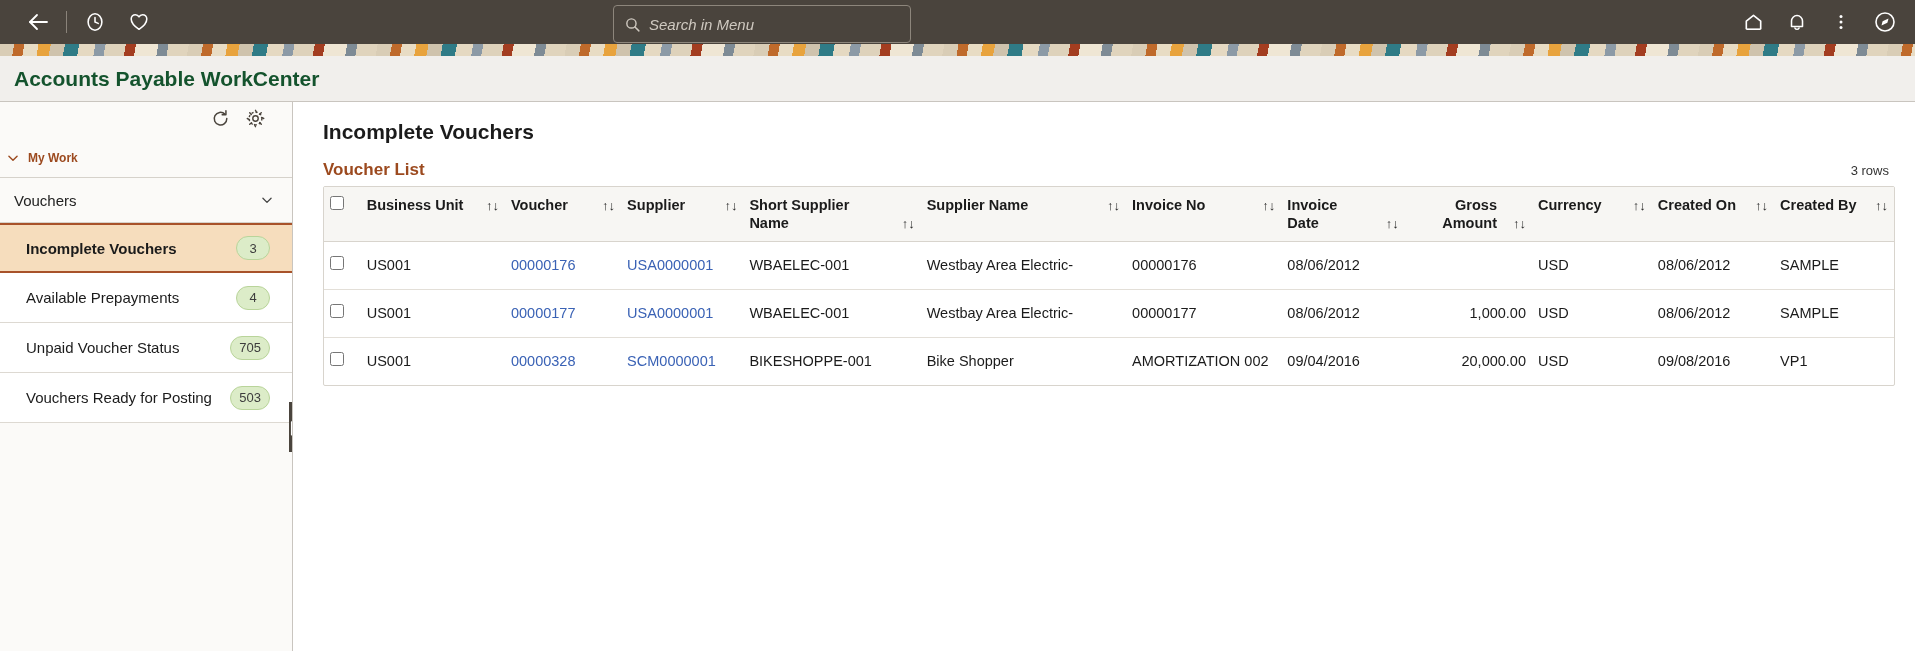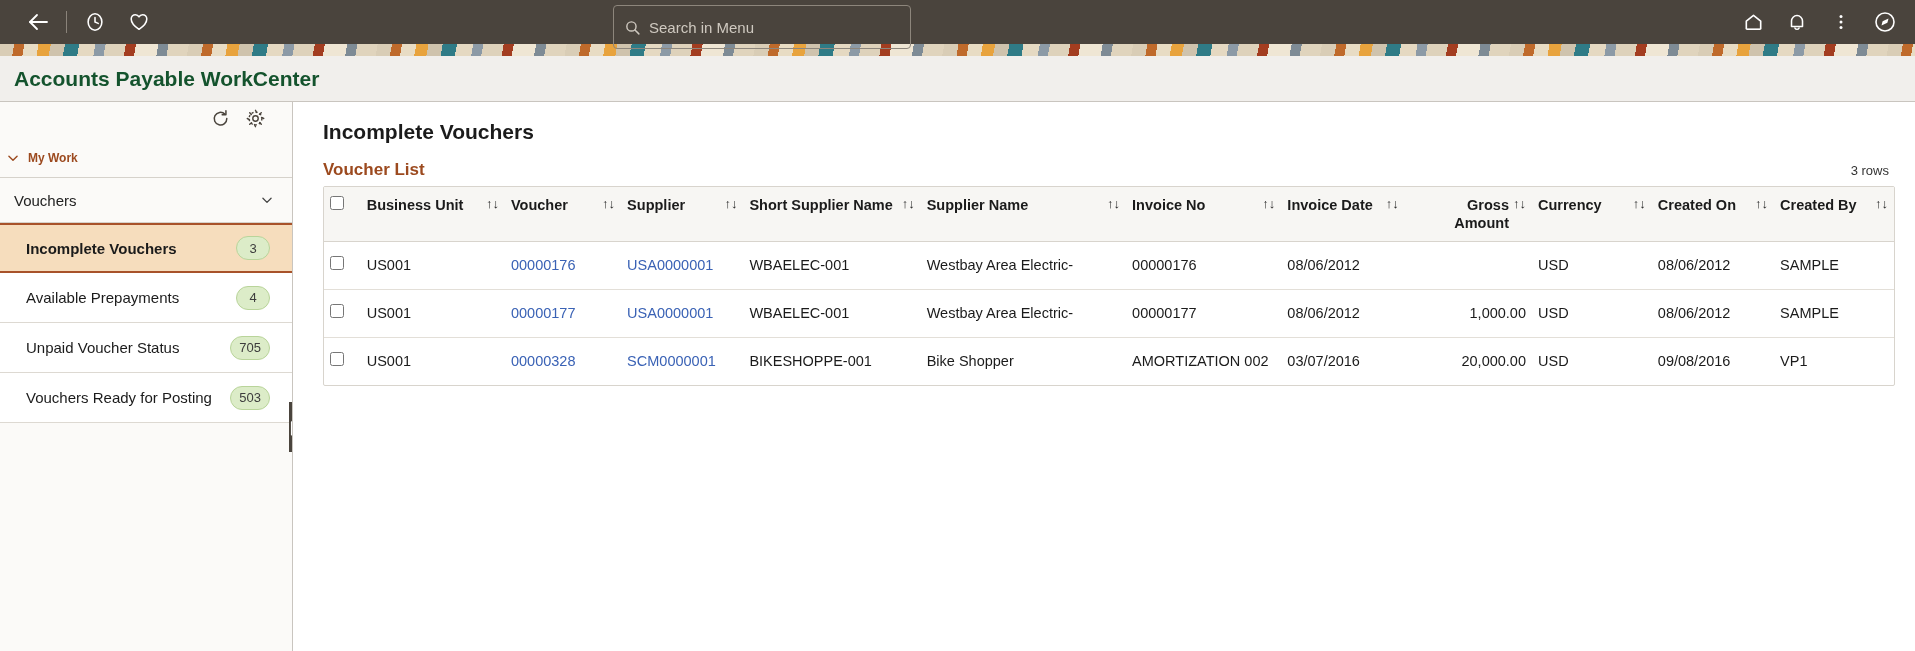--- a/index.html
+++ b/index.html
@@ -26,21 +26,21 @@
     cursor: pointer;
   }
   .tb-divider {
     width: 1px; height: 22px;
     background: #8a837a;
     margin: 0 6px;
   }
   .search-wrap {
     position: absolute;
     left: 613px; top: 5px;
-    width: 298px; height: 44px;
+    width: 298px; height: 38px; font-style: italic;
   }
   .search-box {
     width: 100%; height: 100%;
     border: 1px solid #8d867c;
     border-radius: 4px;
     background: transparent;
     display: flex; align-items: center;
     padding: 0 10px;
     gap: 8px;
     cursor: text;
@@ -266,23 +266,23 @@
     font-size: 14.5px;
     font-weight: bold;
     color: #1b1b1b;
     text-align: left;
     padding: 9px 6px;
     vertical-align: top;
     line-height: 1.25;
   }
   .th-inner {
     display: flex;
-    align-items: flex-start;
+    align-items: flex-end;
     justify-content: space-between;
-    gap: 4px;
+    gap: 16px;
   }
   .th-inner.right { justify-content: flex-end; }
   .th-inner.right .th-lbl { text-align: right; }
   .sort-ic {
     flex: 0 0 auto;
     font-size: 13px;
     color: #222;
     cursor: pointer;
     line-height: 1.25;
   }
@@ -578,21 +578,21 @@
               <td>SAMPLE</td>
             </tr>
             <tr>
               <td><input type="checkbox" style=""></td>
               <td>US001</td>
               <td><span class="link">00000328</span></td>
               <td><span class="link">SCM0000001</span></td>
               <td>BIKESHOPPE-001</td>
               <td>Bike Shopper</td>
               <td class="wrap">AMORTIZATION 002</td>
-              <td>03/07/2016</td>
+              <td>09/04/2016</td>
               <td class="num">20,000.00</td>
               <td>USD</td>
               <td>09/08/2016</td>
               <td>VP1</td>
             </tr>
           </tbody>
       </table>
     </div>
   </div>
 </div>

